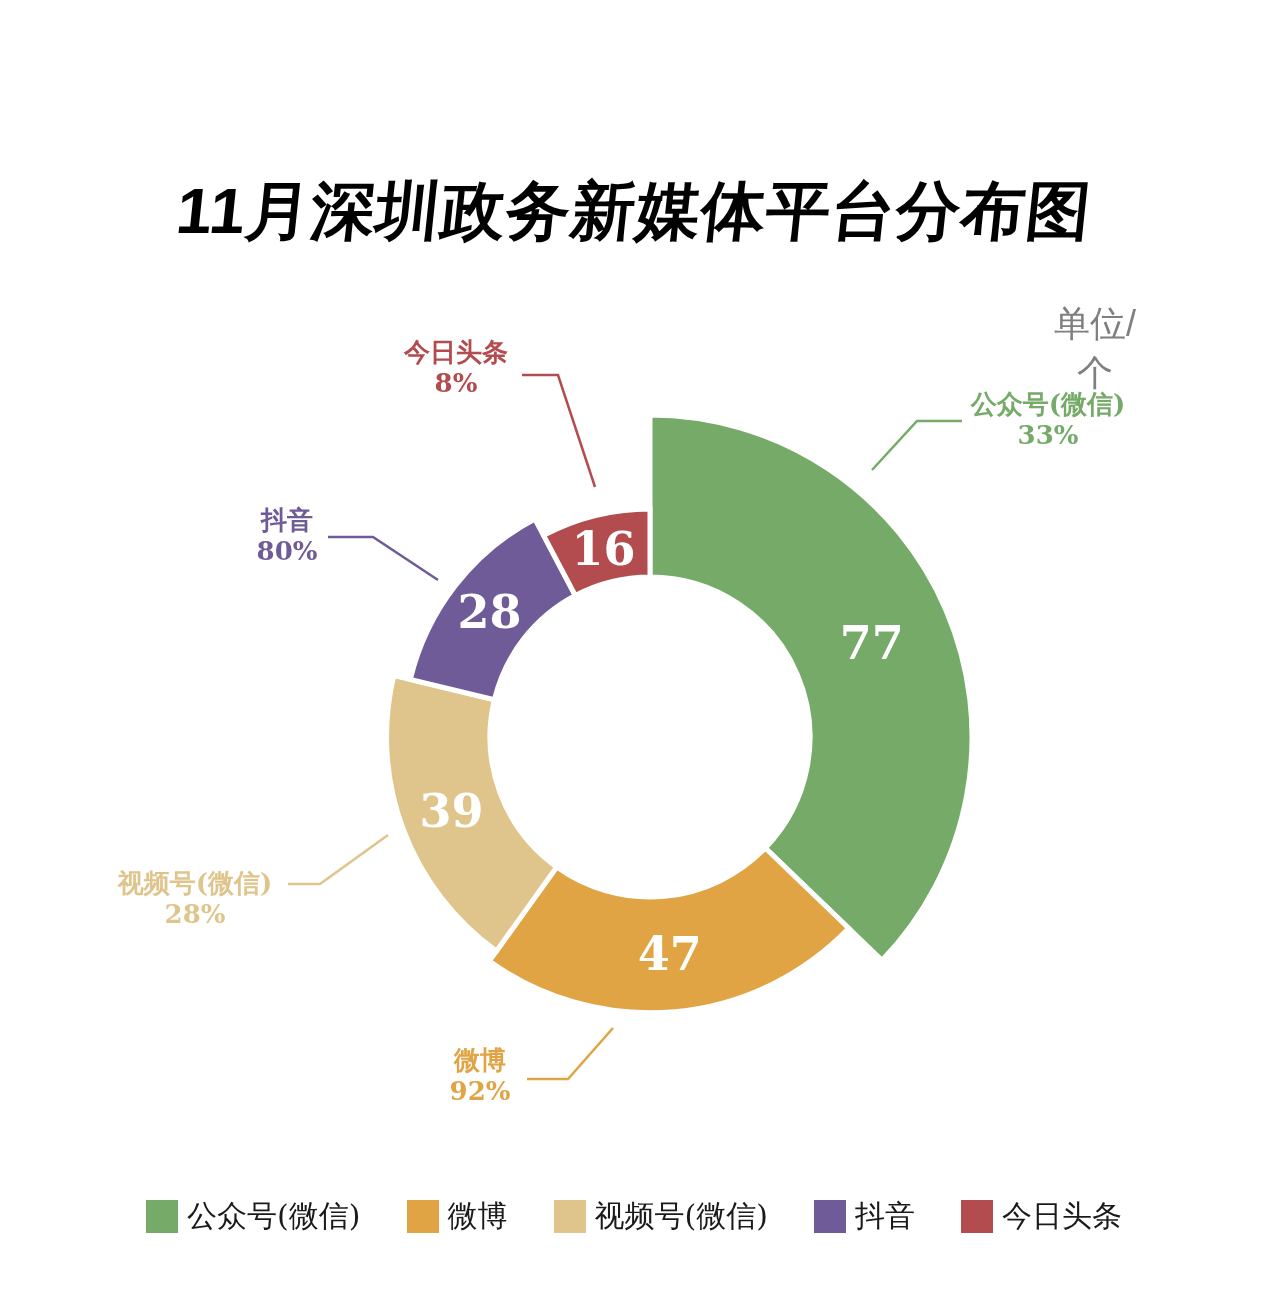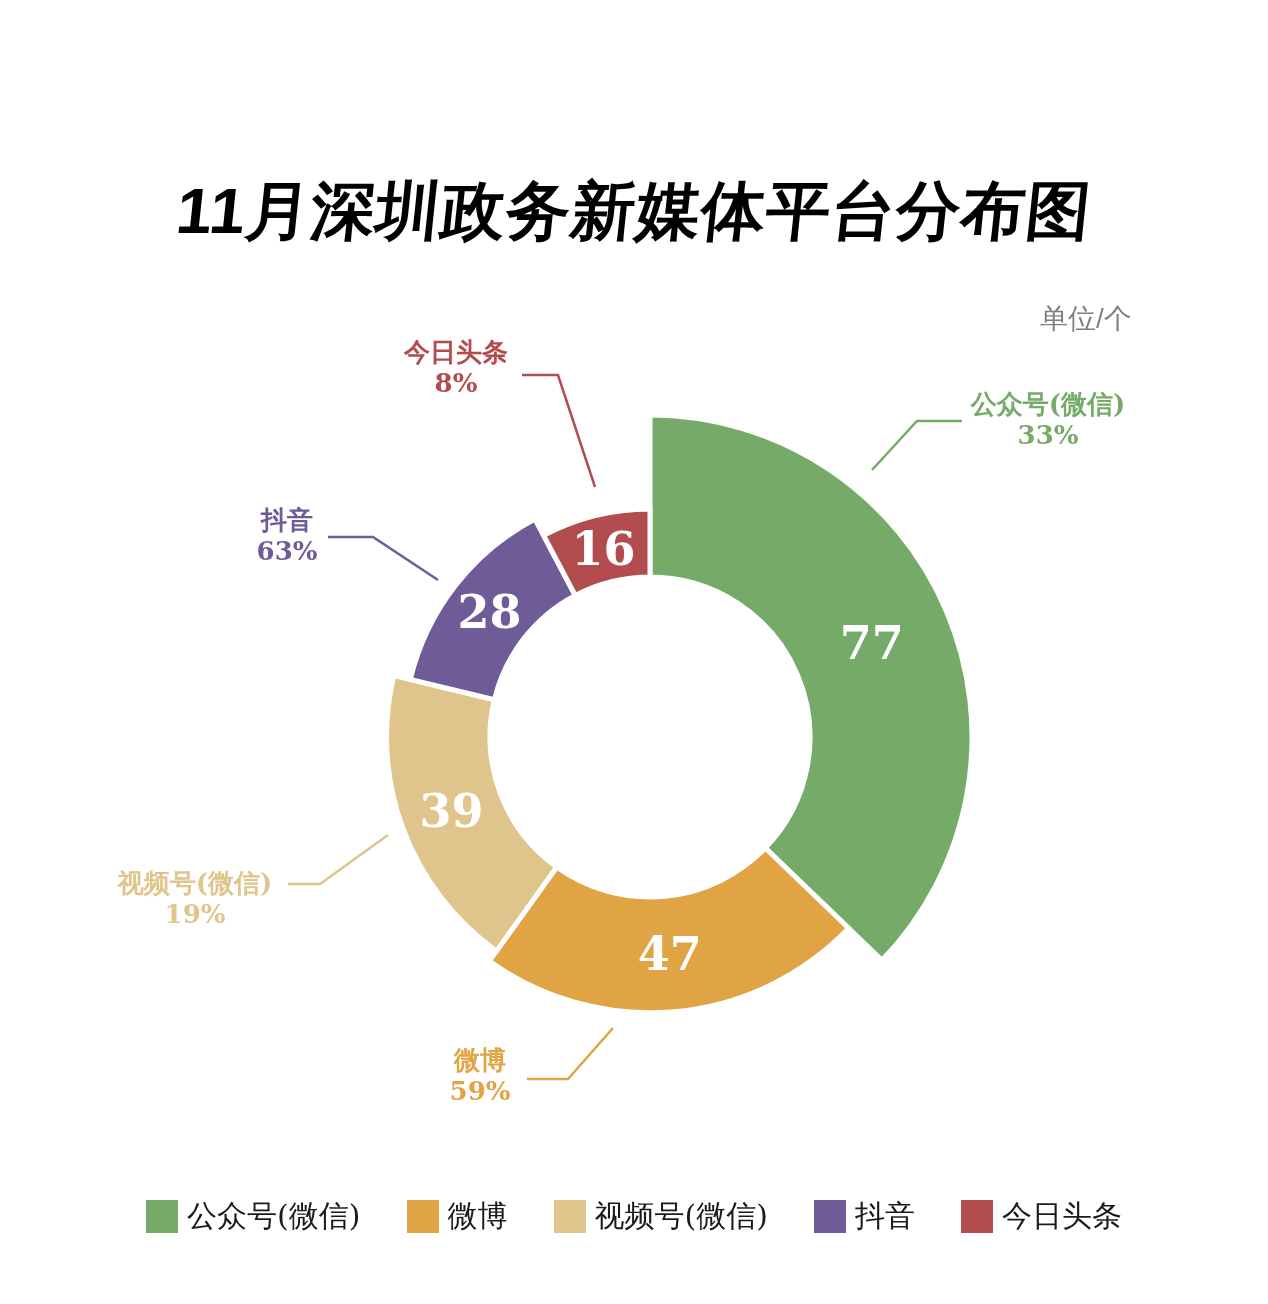--- a/index.html
+++ b/index.html
@@ -11,21 +11,21 @@
     position:absolute;left:0;right:0;top:168px;margin:0;
     text-align:center;color:#000;
     font-family:"Liberation Sans", sans-serif;
     font-weight:900;font-size:64px;letter-spacing:1px;
     transform:skewX(-6deg);
     white-space:nowrap;
   }
   .unit-label{
     position:absolute;top:300px;left:1040px;width:110px;
     font-family:"Liberation Sans", sans-serif;
-    font-size:28px;color:#7f7f7f;
+    font-size:36px;color:#7f7f7f;text-align:center;
   }
   .chart-svg{position:absolute;left:0;top:0;}
   .slice-value{
     font-family:"DejaVu Serif", serif;
     font-weight:700;fill:#ffffff;font-size:46px;
   }
   .callout{
     position:absolute;transform:translateX(-50%);
     text-align:center;font-weight:700;font-size:26px;line-height:31px;
     white-space:nowrap;
@@ -64,29 +64,29 @@
     <polyline points="595,487 558,375 522,375" fill="none" stroke="#b24c4f" stroke-width="2.5"></polyline>
   </svg>
 
 <div id="callouts">
     <div class="callout" style="left: 1048px; top: 389px; color: rgb(117, 170, 104);">
       <div>公众号(微信)</div>
       <div>33%</div>
     </div>
     <div class="callout" style="left: 480px; top: 1045px; color: rgb(224, 164, 68);">
       <div>微博</div>
-      <div>59%</div>
+      <div>92%</div>
     </div>
     <div class="callout" style="left: 195px; top: 868px; color: rgb(223, 197, 140);">
       <div>视频号(微信)</div>
-      <div>19%</div>
+      <div>28%</div>
     </div>
     <div class="callout" style="left: 287px; top: 505px; color: rgb(110, 91, 151);">
       <div>抖音</div>
-      <div>63%</div>
+      <div>80%</div>
     </div>
     <div class="callout" style="left: 456px; top: 337px; color: rgb(178, 76, 79);">
       <div>今日头条</div>
       <div>8%</div>
     </div>
   </div>
 
 <div class="legend" id="legend">
     <div class="legend-item">
       <span class="legend-swatch" style="background: rgb(117, 170, 104);"></span>

